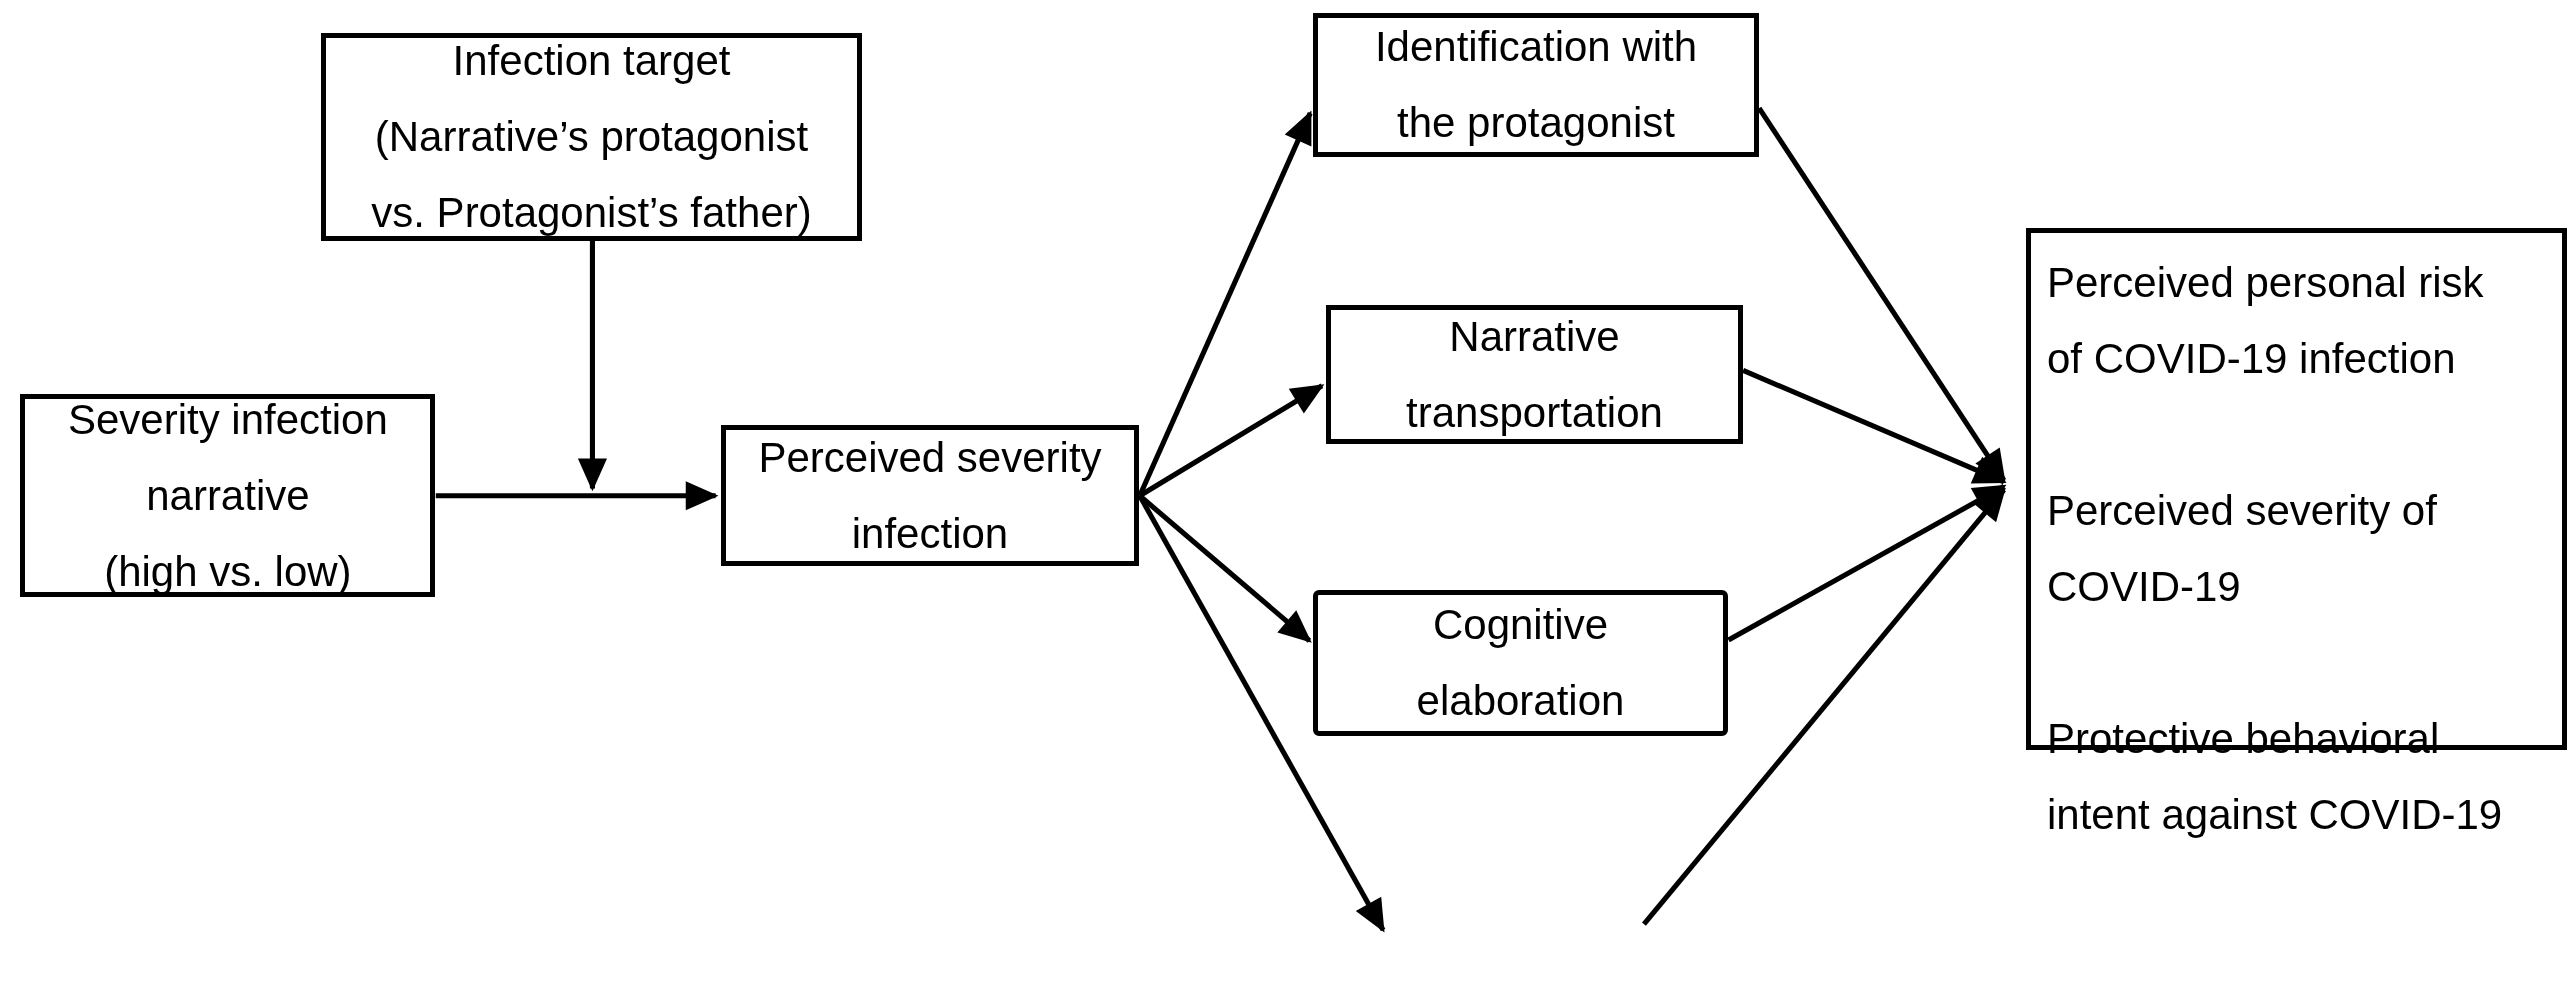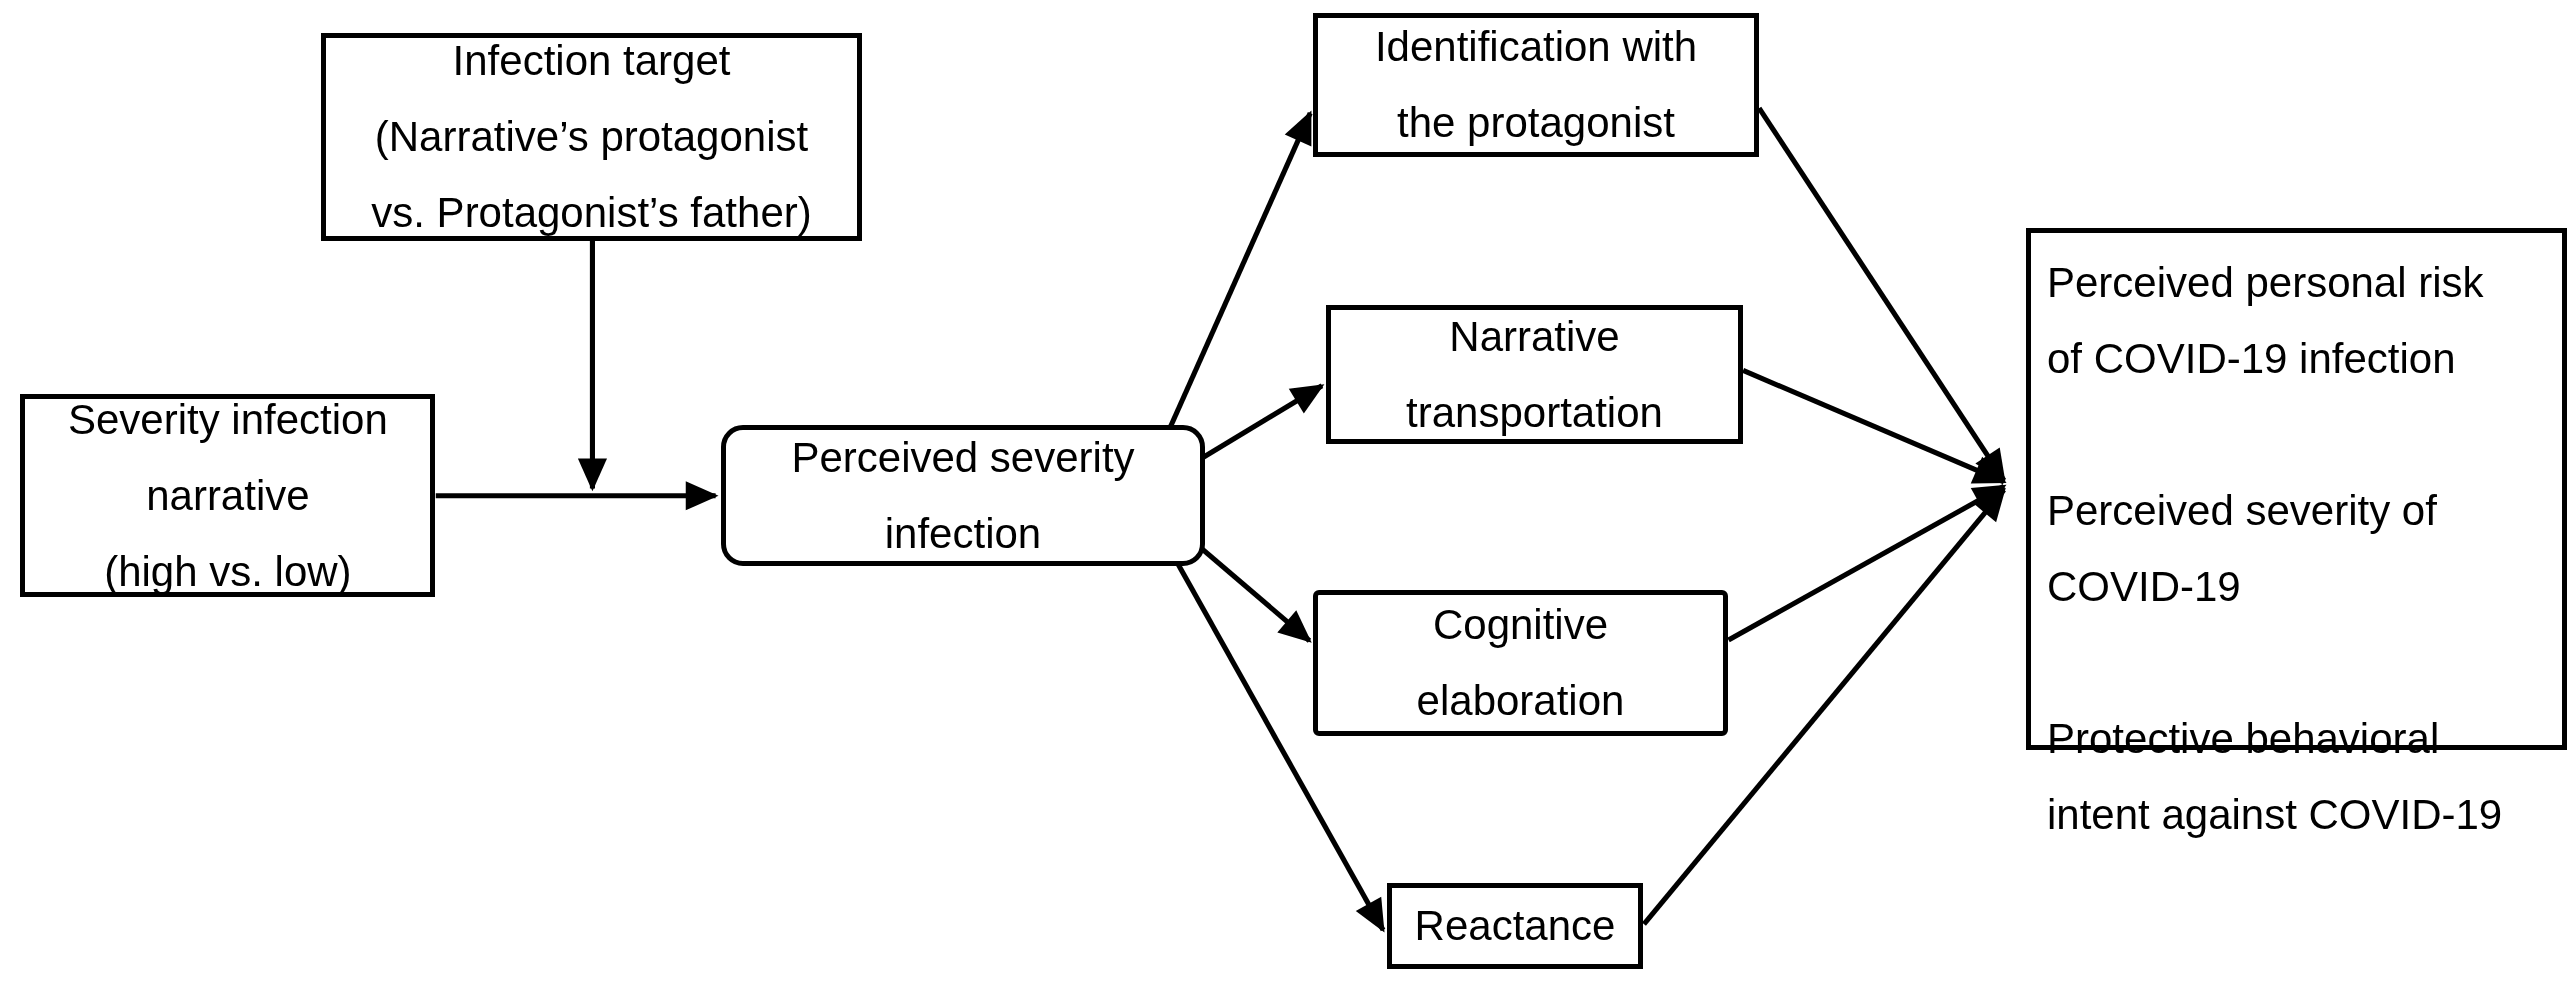--- a/index.html
+++ b/index.html
@@ -75,33 +75,32 @@
   </svg>
 
   <div class="node center" style="left:321px; top:33px; width:541px; height:208px;">Infection target
 (Narrative’s protagonist
 vs. Protagonist’s father)</div>
 
   <div class="node center" style="left:20.4px; top:394px; width:415px; height:203px;">Severity infection
 narrative
 (high vs. low)</div>
 
-  <div class="node center" style="left:721px; top:425px; width:484px; height:141px;border-radius:22px;">Perceived severity
+  <div class="node center" style="left:721px; top:425px; width:418px; height:141px;">Perceived severity
 infection</div>
 
   <div class="node center" style="left:1313px; top:13px; width:446px; height:144px;">Identification with
 the protagonist</div>
 
   <div class="node center" style="left:1326px; top:305px; width:417px; height:139px;">Narrative
 transportation</div>
 
   <div class="node center" style="left:1313px; top:590px; width:415px; height:146px;border-radius:6px;">Cognitive
 elaboration</div>
 
-  <div class="node center" style="left:1387px; top:883px; width:256px; height:86px;">Reactance</div>
 
   <div class="node leftalign" style="left:2010px; top:228px; width:541px; height:522px;margin-left:16px;">Perceived personal risk
 of COVID-19 infection
 
 Perceived severity of
 COVID-19
 
 Protective behavioral
 intent against COVID-19</div>
 

